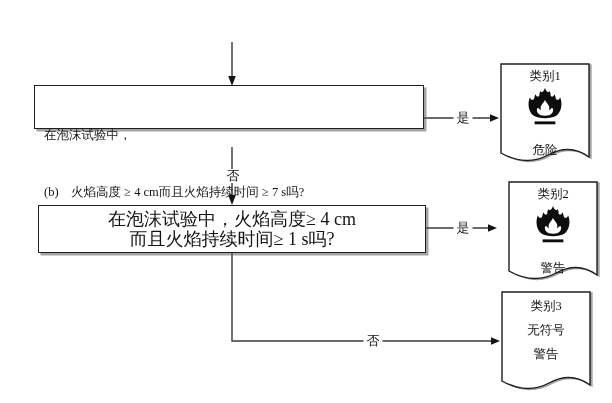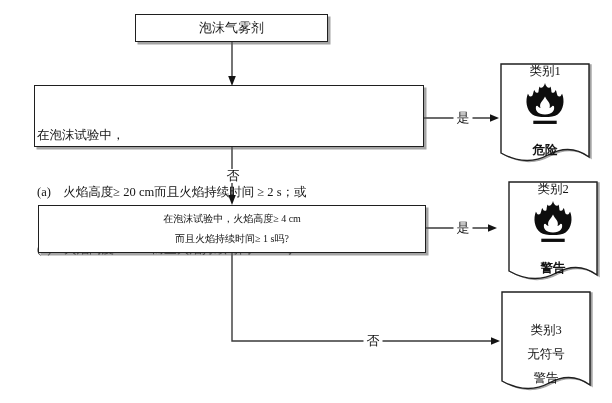--- a/index.html
+++ b/index.html
@@ -24,31 +24,31 @@
     border: 1.4px solid #1f1f1f;
     box-shadow: 2.5px 2.5px 0 rgba(90,90,90,0.55);
     box-sizing: border-box;
   }
   .start-box {
     left: 135px; top: 14px; width: 193px; height: 28px;
     display: flex; align-items: center; justify-content: center;
     font-size: 13px;
   }
   .decision1 {
-    left: 34px; top: 85px; width: 390px; height: 62px;
-    padding: 2px 8px 2px 2px;
+    left: 34px; top: 85px; width: 390px; height: 44px;
+    padding: 2px 8px 2px 9px;
     font-size: 12.5px;
     line-height: 19px;
     white-space: pre;
   }
   .decision2 {
     left: 38px; top: 205px; width: 388px; height: 48px;
     display: flex; flex-direction: column;
     align-items: center; justify-content: center;
-    font-size: 10px;
+    font-size: 18px;
     line-height: 20px;
     text-align: center;
     white-space: pre;
   }
   .edge-label {
     position: absolute;
     transform: translate(-50%, -50%);
     background: #ffffff;
     font-size: 13px;
     line-height: 14px;
@@ -64,24 +64,24 @@
     stroke: #1f1f1f;
     stroke-width: 1.4;
   }
   .paper-content {
     position: absolute; left: 0; top: 0;
     width: 90px; height: 96px;
     display: flex; flex-direction: column;
     align-items: center;
     font-size: 12.5px;
   }
-  .paper-title { }
+  .paper-title { margin-top: 5px; }
   .flame-svg { margin-top: 2px; }
-  .paper-signal { margin-top: 15px; font-weight: bold; }
-  .paper3 .paper-content { justify-content: flex-end; }
+  .paper-signal { margin-top: 15px; }
+  .paper3 .paper-content { justify-content: flex-start; }
   .paper3 .row { margin-top: 7px; }
 </style>
 </head>
 <body>
 
 <div class="stage">
 
   <svg class="connectors" viewBox="0 0 612 403" xmlns="http://www.w3.org/2000/svg">
     <g stroke="#3a3a3a" stroke-width="1.4" fill="none">
       <path d="M232,42 L232,76"></path>
@@ -92,27 +92,23 @@
     </g>
     <g fill="#141414" stroke="none">
       <polygon points="232,86 228.2,76 235.8,76"></polygon>
       <polygon points="499,118 490,114.2 490,121.8"></polygon>
       <polygon points="232,205 228.2,195 235.8,195"></polygon>
       <polygon points="497,228 488,224.2 488,231.8"></polygon>
       <polygon points="500,341 491,337.2 491,344.8"></polygon>
     </g>
   </svg>
 
-  <div class="node start-box">
-    <span>泡沫气雾剂</span>
-  </div>
 
   <div class="node decision1">
     <div>在泡沫试验中，</div>
-    <div>(a)　火焰高度≥ 20 cm而且火焰持续时间 ≥ 2 s；或</div>
     <div>(b)　火焰高度 ≥ 4 cm而且火焰持续时间 ≥ 7 s吗?</div>
   </div>
 
   <div class="node decision2">
     <div>在泡沫试验中，火焰高度≥ 4 cm</div>
     <div>而且火焰持续时间≥ 1 s吗?</div>
   </div>
 
   <div class="edge-label" style="left:463px; top:118px;">是</div>
   <div class="edge-label" style="left:233px; top:176px;">否</div>

